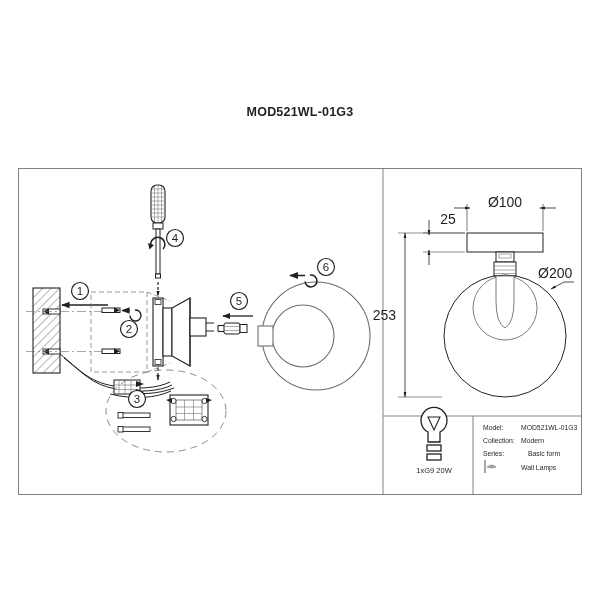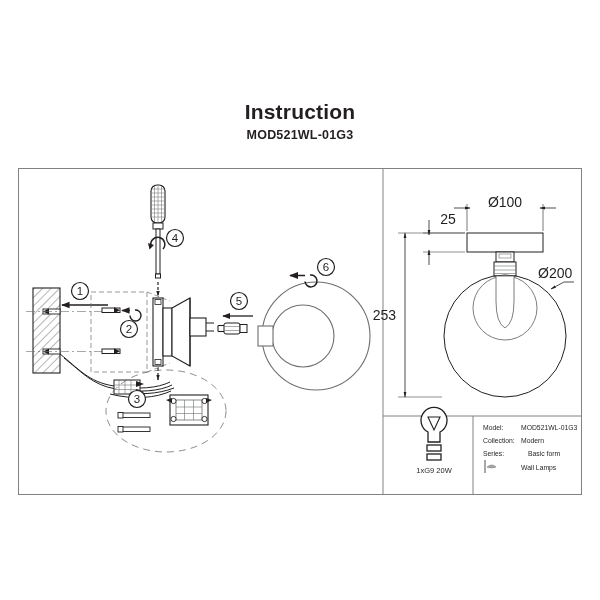--- a/index.html
+++ b/index.html
@@ -8,21 +8,20 @@
   .title{font-size:21px;font-weight:700;letter-spacing:.2px;color:#231f20;line-height:1.1;}
   .subtitle{font-size:12.5px;font-weight:700;color:#231f20;margin-top:5px;letter-spacing:.2px;}
   .sheet{position:absolute;left:18px;top:168px;width:564px;height:327px;}
   svg.drawing{display:block;}
   text{font-family:"Liberation Sans",sans-serif;fill:#231f20;}
 </style>
 </head>
 <body>
 
 <div class="title-block">
-  <div class="title">Instruction</div>
   <div class="subtitle">MOD521WL-01G3</div>
 </div>
 
 <div class="sheet">
 <svg class="drawing" width="564" height="327" viewBox="0 0 564 327" xmlns="http://www.w3.org/2000/svg">
   <defs>
     <pattern id="hatch" width="6" height="6" patternTransform="rotate(45)" patternUnits="userSpaceOnUse">
       <line x1="0" y1="0" x2="0" y2="6" stroke="#6d6e71" stroke-width="1"></line>
     </pattern>
     <marker id="arrEnd" viewBox="0 0 10 10" refX="9" refY="5" markerWidth="6" markerHeight="6" orient="auto-start-reverse">

